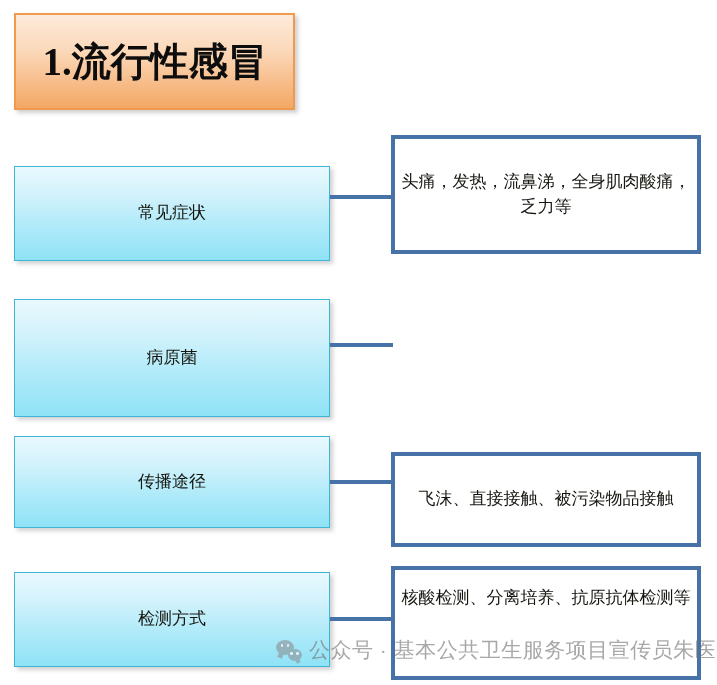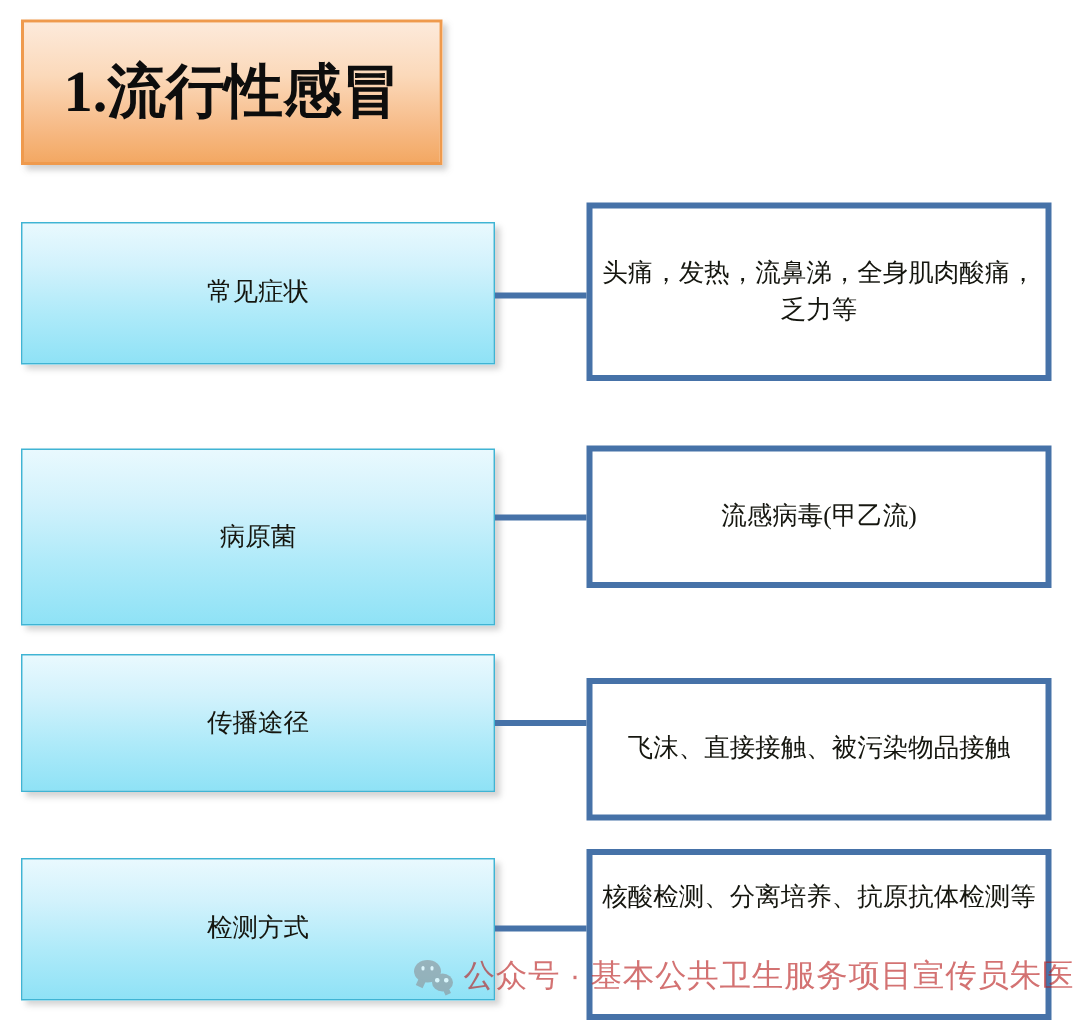--- a/index.html
+++ b/index.html
@@ -151,50 +151,47 @@
     border-radius: 50%;
     background: #ffffff;
   }
   .wechat-icon .d1 { left: 4.5px; top: 5px; }
   .wechat-icon .d2 { left: 10.5px; top: 5px; }
   .wechat-icon .d3 { right: 9px; bottom: 6px; background: #ffffff; }
   .wechat-icon .d4 { right: 3.5px; bottom: 6px; background: #ffffff; }
 
   .watermark-text {
     font-size: 21px;
-    color: #b91c1c;
+    color: #737373;
     white-space: nowrap;
     letter-spacing: 0.5px;
     font-family: "Liberation Sans", "DejaVu Sans", sans-serif;
   }
 </style>
 </head>
 <body>
 
 <div id="canvas">
 
   <div class="title-box">
     <span class="title-text">1.流行性感冒</span>
   </div>
 
-  <div class="left-box" style="top:148px; height:95px;">
+  <div class="left-box" style="top:166px; height:95px;">
     <span class="left-label">常见症状</span>
   </div>
   <div class="connector" style="top:195px;"></div>
   <div class="right-box" style="top:135px; height:119px;">
     <span class="right-text">头痛，发热，流鼻涕，全身肌肉酸痛，乏力等</span>
   </div>
 
   <div class="left-box" style="top:299px; height:118px;">
     <span class="left-label">病原菌</span>
   </div>
   <div class="connector" style="top:343px;"></div>
-  <div class="right-box" style="top:297px; height:95px;">
-    <span class="right-text">流感病毒(甲乙流)</span>
-  </div>
 
   <div class="left-box" style="top:436px; height:92px;">
     <span class="left-label">传播途径</span>
   </div>
   <div class="connector" style="top:480px;"></div>
   <div class="right-box" style="top:452px; height:95px;">
     <span class="right-text">飞沫、直接接触、被污染物品接触</span>
   </div>
 
   <div class="left-box" style="top:572px; height:95px;">

